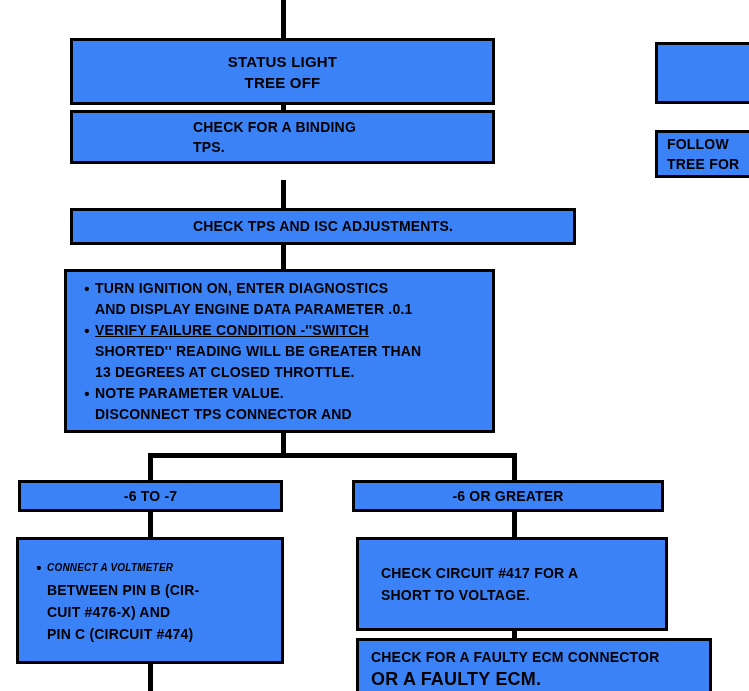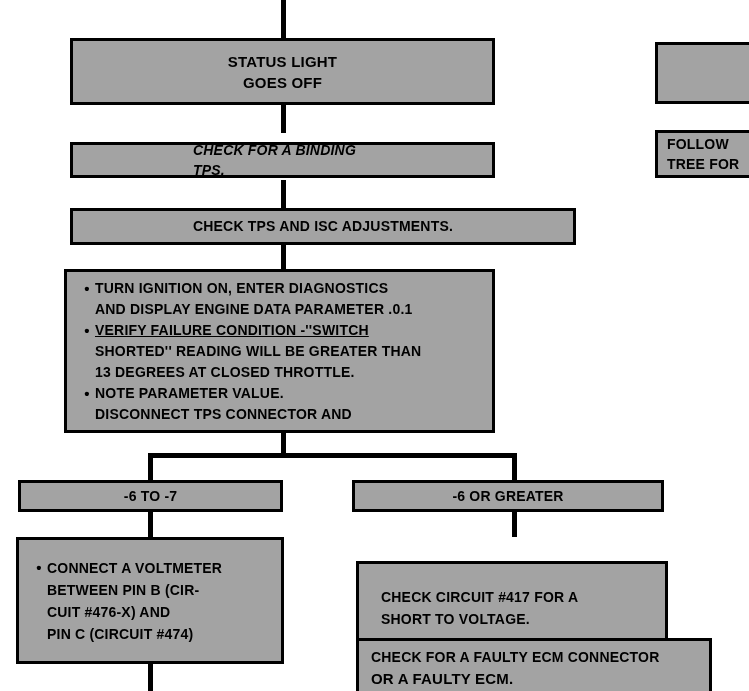--- a/index.html
+++ b/index.html
@@ -14,21 +14,21 @@
     position: relative;
     width: 749px;
     height: 691px;
     background: #ffffff;
     overflow: hidden;
   }
   .box {
     position: absolute;
     box-sizing: border-box;
     border: 3px solid #000000;
-    background: #a3a3a3;
+    background: #3b82f6;
     z-index: 2;
   }
   .box-inner {
     position: absolute;
     top: 0; left: 0; right: 0; bottom: 0;
     display: flex;
     flex-direction: column;
     justify-content: center;
   }
   .line {
@@ -100,25 +100,25 @@
 
   <div class="line vline" style="left:148px; top:512px; width:5px; height:25px;"></div>
   <div class="line vline" style="left:148px; top:664px; width:5px; height:27px;"></div>
 
   <div class="line vline" style="left:512px; top:512px; width:5px; height:25px;"></div>
   <div class="line vline" style="left:512px; top:610px; width:5px; height:28px;"></div>
 
   <div class="box" style="left:70px; top:38px; width:425px; height:67px;">
     <div class="box-inner tb center">
       <span class="txt" style="font-size:15px; line-height:21px;">STATUS LIGHT</span>
-      <span class="txt" style="font-size:15px; line-height:21px;">GOES OFF</span>
-    </div>
-  </div>
-
-  <div class="box" style="left:70px; top:142px; width:425px; height:36px;font-style:italic;">
+      <span class="txt" style="font-size:15px; line-height:21px;">TREE OFF</span>
+    </div>
+  </div>
+
+  <div class="box" style="left:70px; top:110px; width:425px; height:54px;">
     <div class="box-inner tb" style="padding-left:120px;">
       <span class="txt" style="font-size:14px; line-height:20px;">CHECK FOR A BINDING</span>
       <span class="txt" style="font-size:14px; line-height:20px;">TPS.</span>
     </div>
   </div>
 
   <div class="box" style="left:70px; top:208px; width:506px; height:37px;">
     <div class="box-inner tb center">
       <span class="txt" style="font-size:14px; line-height:19px;">CHECK TPS AND ISC ADJUSTMENTS.</span>
     </div>
@@ -161,40 +161,40 @@
     <div class="box-inner tb center">
       <span class="txt" style="font-size:14px; line-height:18px;">-6 OR GREATER</span>
     </div>
   </div>
 
   <div class="box" style="left:16px; top:537px; width:268px; height:127px;">
     <div class="box-inner blist">
       <div class="bitem">
         <span class="bullet">•</span>
         <span class="btext">
-          <span class="txt" style="font-size:14px; line-height:22px;">CONNECT A VOLTMETER</span>
+          <span class="txt" style="font-size:10px; line-height:22px;font-style:italic;">CONNECT A VOLTMETER</span>
           <span class="txt" style="font-size:14px; line-height:22px;">BETWEEN PIN B (CIR-</span>
           <span class="txt" style="font-size:14px; line-height:22px;">CUIT #476-X) AND</span>
           <span class="txt" style="font-size:14px; line-height:22px;">PIN C (CIRCUIT #474)</span>
         </span>
       </div>
     </div>
   </div>
 
-  <div class="box" style="left:356px; top:537px; width:312px; height:94px;margin-top:24px;">
+  <div class="box" style="left:356px; top:537px; width:312px; height:94px;">
     <div class="box-inner tb" style="padding-left:22px;">
       <span class="txt" style="font-size:14px; line-height:22px;">CHECK CIRCUIT #417 FOR A</span>
       <span class="txt" style="font-size:14px; line-height:22px;">SHORT TO VOLTAGE.</span>
     </div>
   </div>
 
   <div class="box" style="left:356px; top:638px; width:356px; height:60px;">
     <div class="box-inner tb" style="padding-left:12px;">
       <span class="txt" style="font-size:14px; line-height:22px;">CHECK FOR A FAULTY ECM CONNECTOR</span>
-      <span class="txt" style="font-size:15px; line-height:22px;">OR A FAULTY ECM.</span>
+      <span class="txt" style="font-size:18px; line-height:22px;">OR A FAULTY ECM.</span>
     </div>
   </div>
 
   <div class="box" style="left:655px; top:42px; width:120px; height:62px;">
     <div class="box-inner tb left">
       <span class="txt" style="font-size:14px; line-height:20px;"></span>
     </div>
   </div>
 
   <div class="box" style="left:655px; top:130px; width:120px; height:48px;">

